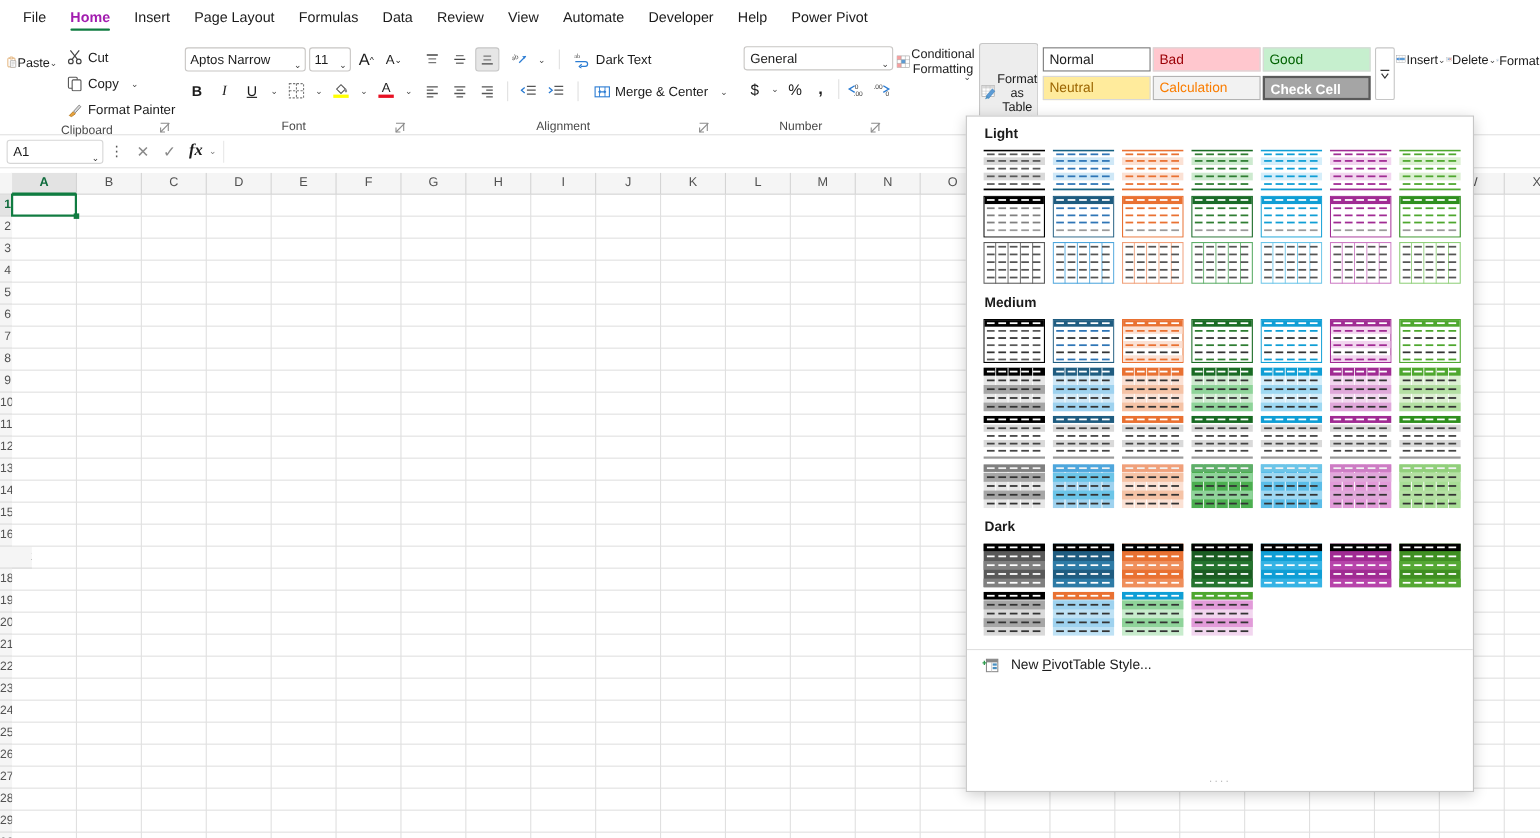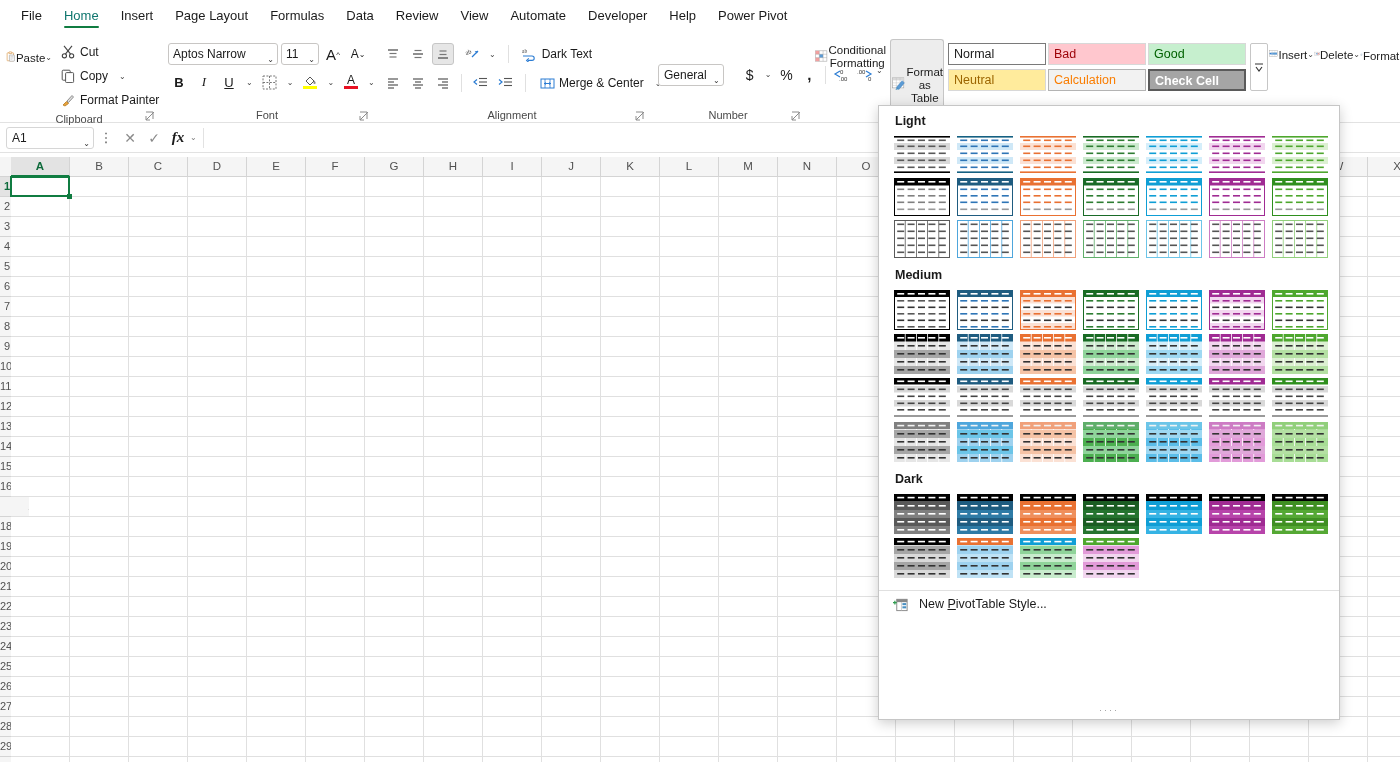--- a/index.html
+++ b/index.html
@@ -8,21 +8,21 @@
     font-family:"Liberation Sans", sans-serif;
     background:#ffffff; color:#1b1b1b; font-size:12px;
   }
   #app { position:relative; width:1400px; height:762px; }
 
   
   .tabbar { height:33px; background:#fff; display:flex; align-items:center;
             padding-left:10px; gap:0px; border-bottom:1px solid #fff; }
   .tab { position:relative; padding:6px 11px 7px 11px; font-size:13px; color:#1b1b1b;
          white-space:nowrap; cursor:default; border-radius:4px; }
-  .tab.active { font-weight:400; color:#0f766e; }
+  .tab.active { font-weight:700; color:#a21caf; }
   .tab.active::after { content:""; position:absolute; left:11px; right:11px; bottom:2px;
                        height:2.5px; background:#107c41; border-radius:2px; }
 
   
   .ribbon { position:relative; height:90px; background:#fff;
             border-bottom:1px solid #e2e2e2; display:flex; align-items:stretch; }
   .grp { position:relative; display:flex; flex-direction:column; height:90px; padding:4px 6px 0 6px; }
   .grp-body { display:flex; flex:1; align-items:flex-start; }
   .grp-label { text-align:center; font-size:11px; color:#4a4a4a; height:16px;
                line-height:16px; position:relative; }
@@ -362,21 +362,21 @@
       <div class="grp-label">Alignment</div>
       <svg class="dlg" viewBox="0 0 11 11">
         <path d="M1 1 h7 v7" fill="none" stroke="#666" stroke-width="1"></path>
           <path d="M1 9 L9 1" stroke="#666" stroke-width="1"></path>
           <path d="M1 5 v4 h4" fill="none" stroke="#666" stroke-width="1"></path>
       </svg>
     </div>
     <div class="grp-div"></div>
 
     <div class="grp" style="width:152px;">
-      <div class="grp-body" style="flex-direction:row;gap:15px;padding-top:5px;align-items:center;">
+      <div class="grp-body" style="flex-direction:column;gap:5px;padding-top:5px;align-items:center;margin-left:32px;">
         <div class="numfmt">
           <span>General</span>
           <span class="combo-caret">⌄</span>
         </div>
         <div class="smallrow" style="gap:1px;">
           <div class="sqbtn">
               <span style="font-size:14px;">$</span>
             </div>
           <div class="caret" style="padding:0 3px;">⌄</div>
           <div class="sqbtn">

